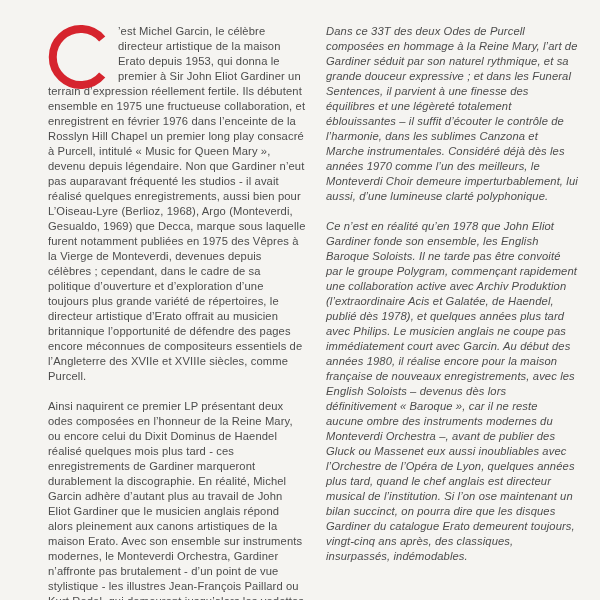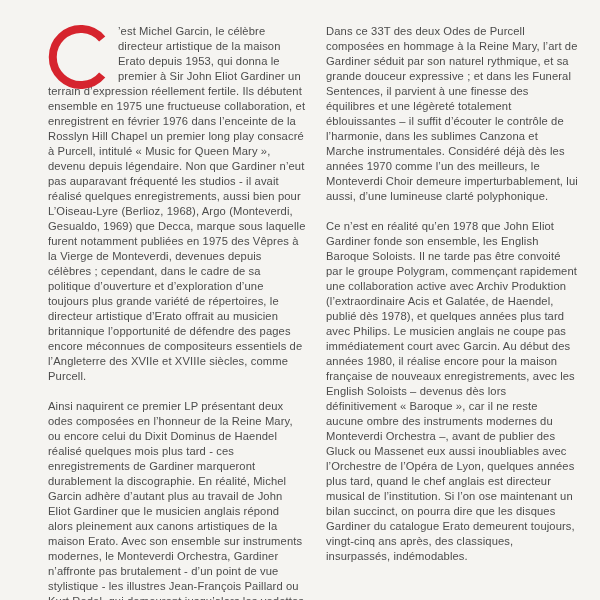--- a/index.html
+++ b/index.html
@@ -23,21 +23,21 @@
     color: var(--text-color, #4c4c4c);
   }
   .col {
     flex: 0 0 auto;
     font-size: 11.2px;
     line-height: 15px;
     letter-spacing: 0.12px;
     text-align: left;
   }
   .col-left  { width: 258px; }
-  .col-right { width: 252px; }
+  .col-right { width: 252px; font-style: italic; }
   .para { margin: 0 0 15px 0; }
   .dropcap {
     float: left;
     width: 66px;
     height: 58px;
     position: relative;
     margin-right: 4px;
   }
   .dropcap svg {
     position: absolute;

